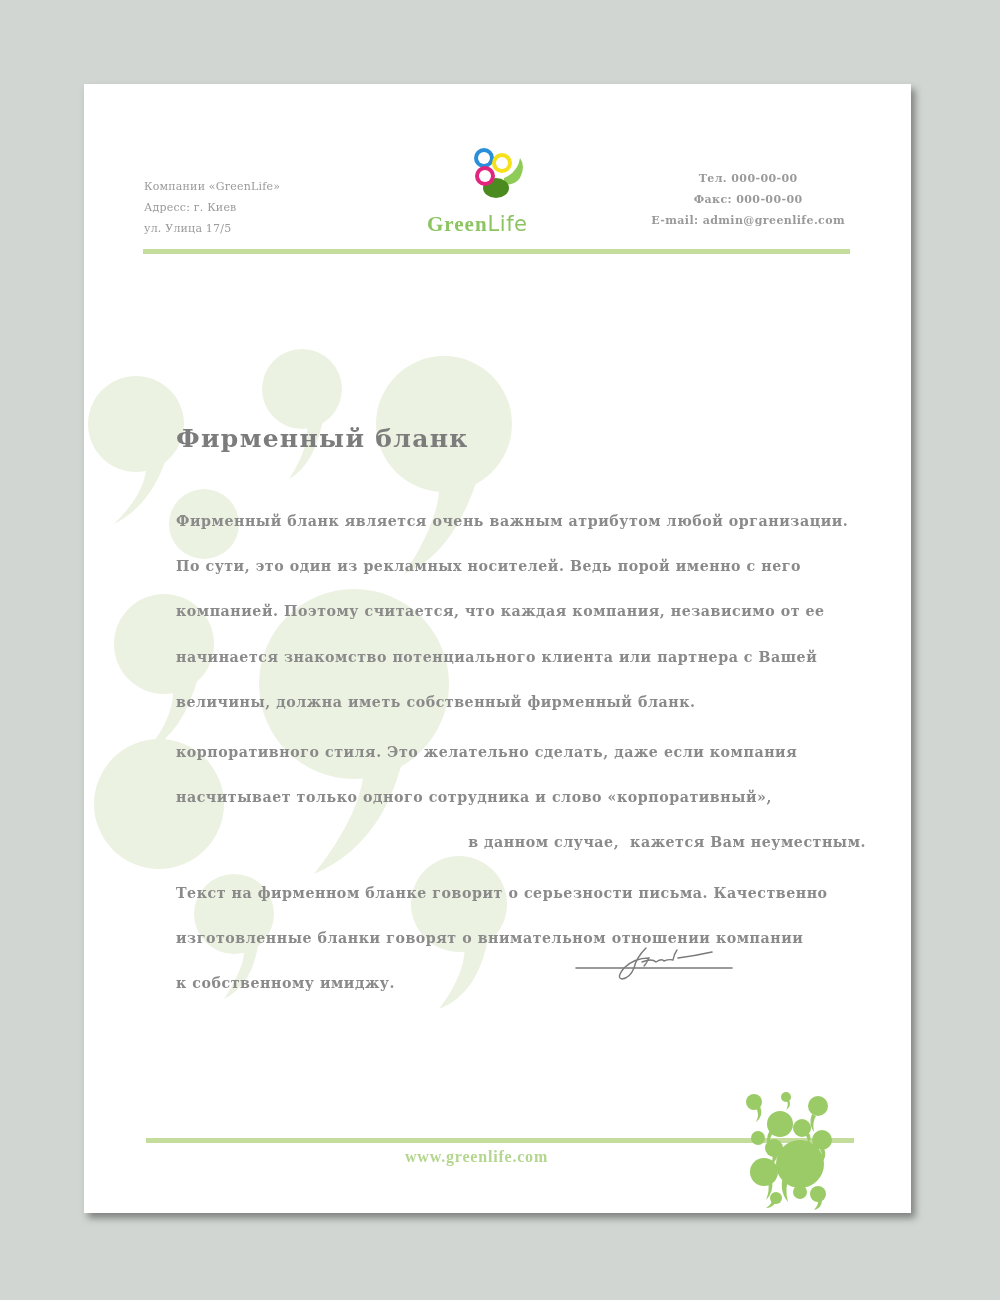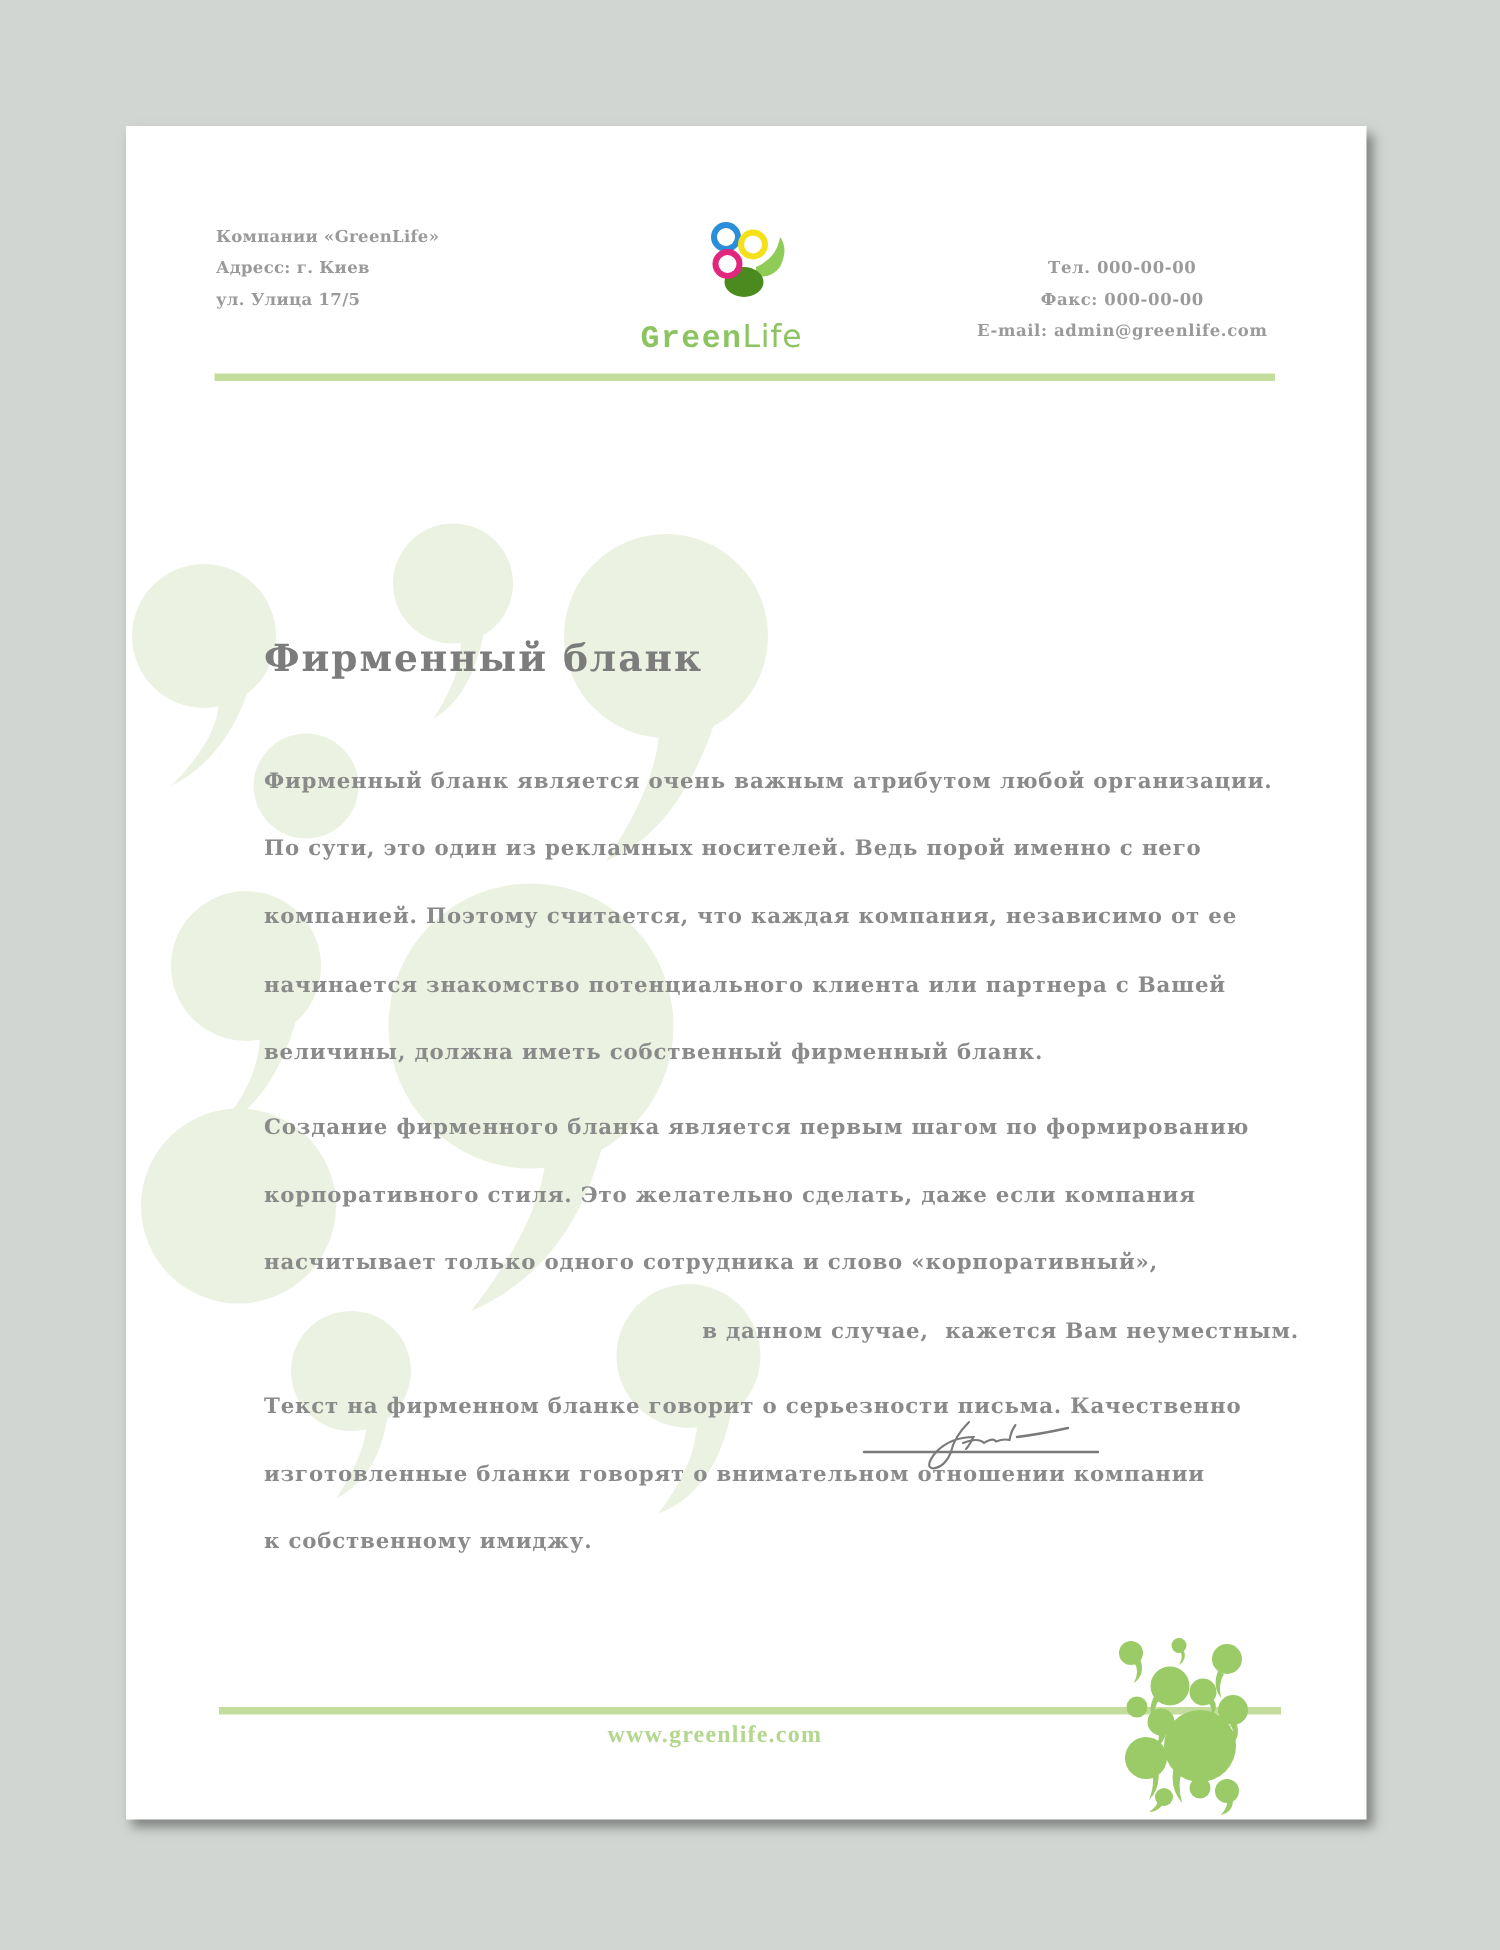--- a/index.html
+++ b/index.html
@@ -12,37 +12,37 @@
   .page {
     position: absolute; left: 84px; top: 84px;
     width: 827px; height: 1129px;
     background: #ffffff;
     box-shadow: 4px 5px 7px rgba(60,60,60,0.55);
     overflow: hidden;
   }
   .watermark { position: absolute; left: 0; top: 0; width: 827px; height: 1129px; }
 
   .hdr-left {
-    position: absolute; left: 60px; top: 63px;
-    font-size: 11px; font-weight: bold; color: #9a9a9a; line-height: 21px;
+    position: absolute; left: 60px; top: 92px;
+    font-size: 11px; font-weight: normal; color: #9a9a9a; line-height: 21px;
     letter-spacing: 0.2px;
   }
   .hdr-right {
     position: absolute; right: 66px; top: 84px; text-align: center;
     font-size: 11px; font-weight: bold; color: #9a9a9a; line-height: 21px;
     letter-spacing: 0.4px;
   }
   .logo { position: absolute; left: 340px; top: 58px; width: 140px; height: 98px; }
   .logo svg { position: absolute; left: 46px; top: 2px; }
   .logo-text {
     position: absolute; left: 3px; top: 128px;
     font-family: "DejaVu Sans", sans-serif; font-size: 21px; color: #8bc460;
     letter-spacing: 0.5px;
   }
-  .logo-text .g { font-family: Liberation Mono, monospace; font-weight: bold; letter-spacing: 1px; }
+  .logo-text .g { font-family: Liberation Serif, serif; font-weight: bold; letter-spacing: 1px; }
   .rule-top { position: absolute; left: 59px; top: 165px; width: 707px; height: 5px; background: #c4dd9d; }
 
   .title {
     position: absolute; left: 92px; top: 340px;
     font-size: 25px; font-weight: bold; color: #7c7c7c; letter-spacing: 1.3px;
   }
   .body {
     position: absolute; left: 92px; top: 405px; width: 690px;
     font-size: 14.2px; font-weight: bold; color: #8a8a8a; line-height: 25.2px;
     letter-spacing: 0.55px;
@@ -119,21 +119,20 @@
 
   <div class="body">
     <p>
       <span class="line">Фирменный бланк является очень важным атрибутом любой организации.</span>
       <span class="line">По сути, это один из рекламных носителей. Ведь порой именно с него</span>
       <span class="line">компанией. Поэтому считается, что каждая компания, независимо от ее</span>
       <span class="line">начинается знакомство потенциального клиента или партнера с Вашей</span>
       <span class="line">величины, должна иметь собственный фирменный бланк.</span>
     </p>
     <p>
-      <span class="line">Создание фирменного бланка является первым шагом по формированию</span>
       <span class="line">корпоративного стиля. Это желательно сделать, даже если компания</span>
       <span class="line">насчитывает только одного сотрудника и слово «корпоративный»,</span>
       <span class="line" style="white-space:pre;text-align:right;">в данном случае,  кажется Вам неуместным.</span>
     </p>
     <p>
       <span class="line">Текст на фирменном бланке говорит о серьезности письма. Качественно</span>
       <span class="line">изготовленные бланки говорят о внимательном отношении компании</span>
       <span class="line">к собственному имиджу.</span>
     </p>
   </div>

